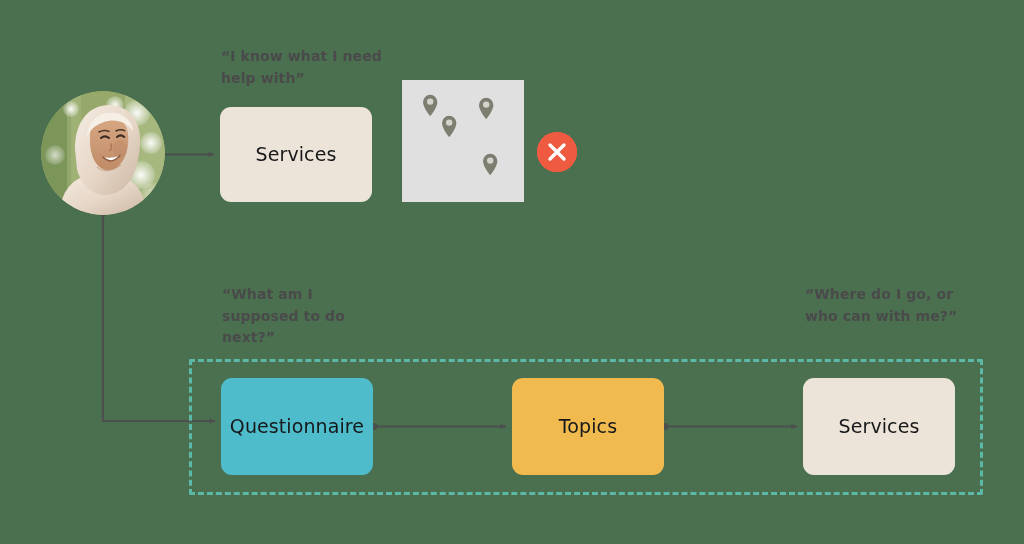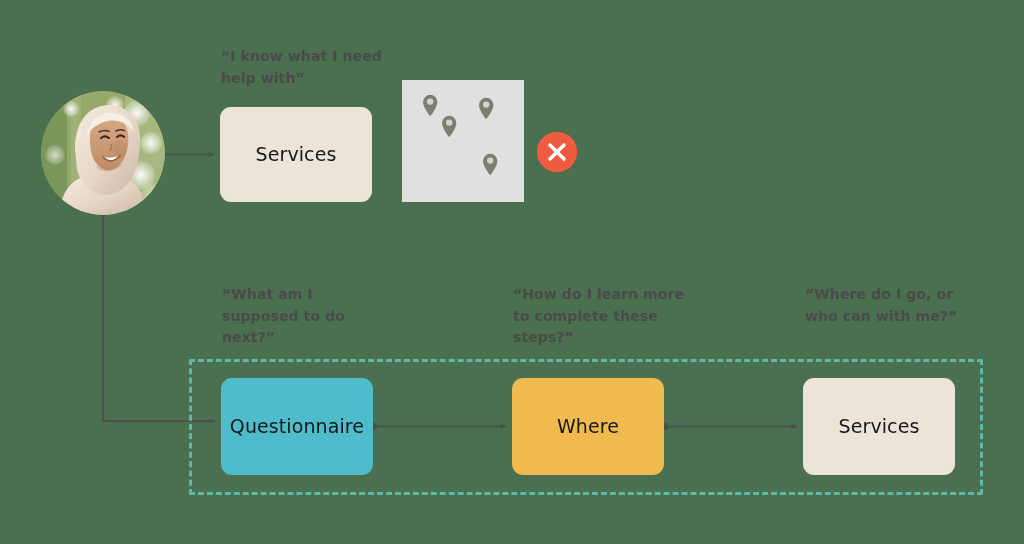--- a/index.html
+++ b/index.html
@@ -258,28 +258,27 @@
   <div class="x-badge">
     <svg width="40" height="40" viewBox="0 0 40 40" xmlns="http://www.w3.org/2000/svg" aria-hidden="true">
       <circle cx="20" cy="20" r="20" fill="#ef5b41"></circle>
       <path d="M13,13 L27,27 M27,13 L13,27" stroke="#ffffff" stroke-width="3.4" stroke-linecap="round"></path>
     </svg>
   </div>
 
   <div class="dashed-region"></div>
 
   <div class="quote" id="quote-next">“What am I supposed to do next?”</div>
-  <div class="quote" id="quote-learn">“How do I learn more to complete these steps?”</div>
   <div class="quote" id="quote-where">“Where do I go, or who can with me?”</div>
 
   <div class="box box-teal" id="box-questionnaire">
     <span class="box-label">Questionnaire</span>
   </div>
 
   <div class="box box-amber" id="box-topics">
-    <span class="box-label">Where</span>
+    <span class="box-label">Topics</span>
   </div>
 
   <div class="box box-cream" id="box-services-bottom">
     <span class="box-label">Services</span>
   </div>
 
 </div>
 
 </body></html>

